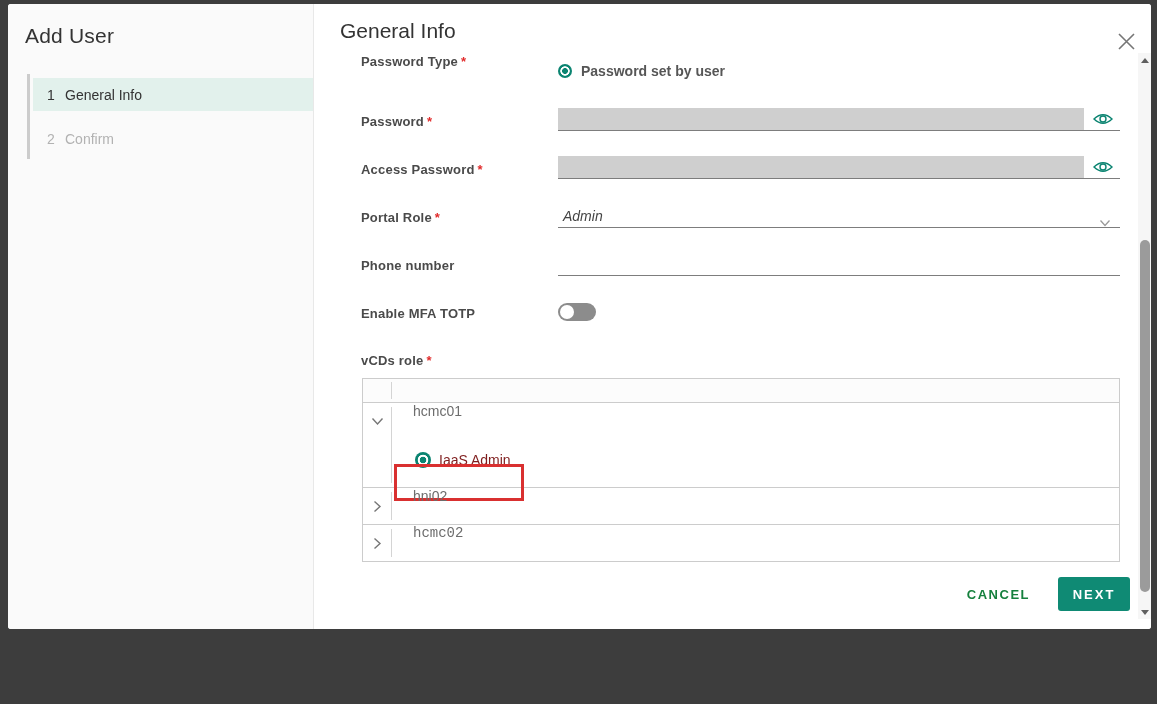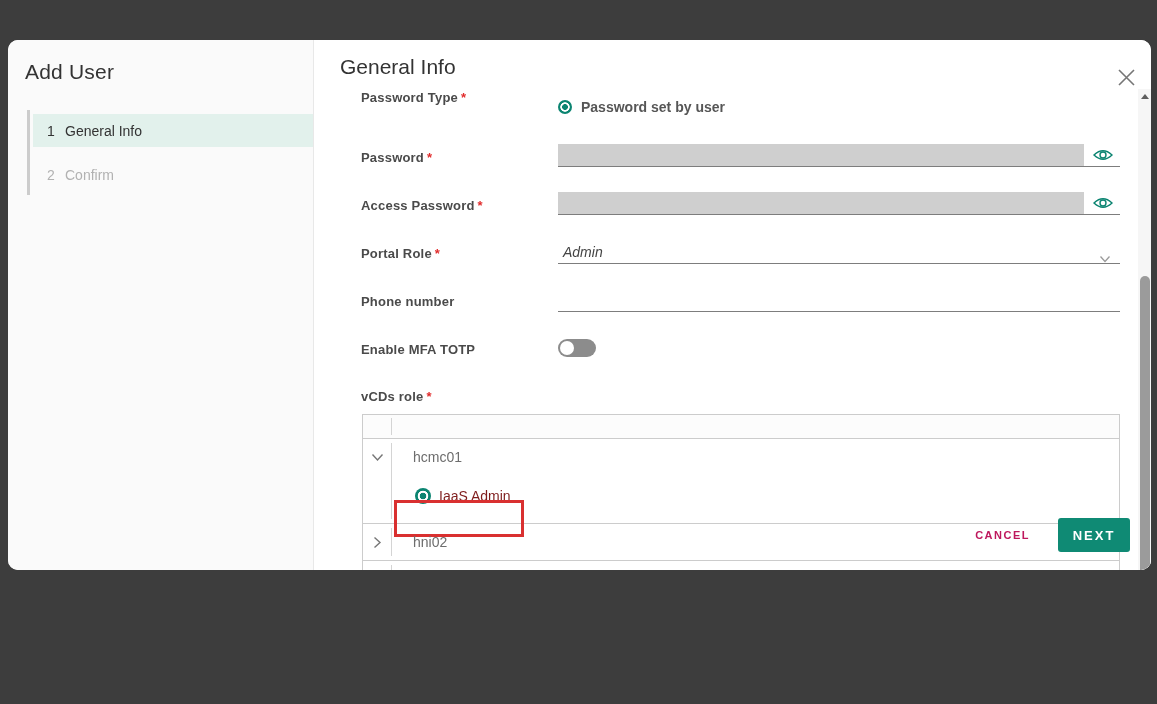--- a/index.html
+++ b/index.html
@@ -4,23 +4,23 @@
 <style>
   * { margin:0; padding:0; box-sizing:border-box; }
   html,body { width:1157px; height:704px; overflow:hidden; }
   body {
     background:#3d3d3d;
     font-family:"Liberation Sans", sans-serif;
     position:relative;
   }
   .modal {
     position:absolute; left:8px; top:4px;
-    width:1143px; height:530px;
-    background:#fff; border-radius:10px;
-    display:flex; overflow:hidden;margin-top:36px;
+    width:1143px; height:625px;
+    background:#fff; border-radius:3px;
+    display:flex; overflow:hidden;
   }
   
   .sidebar {
     width:306px; background:#fafafa;
     border-right:1px solid #e8e8e8;
     flex:0 0 306px;
   }
   .modal-title {
     font-size:21px; font-weight:400; color:#333;
     margin:20px 0 0 17px; letter-spacing:.2px;
@@ -98,21 +98,21 @@
   }
   .t-header {
     height:24px; background:#fcfcfc; border-bottom:1px solid #ccc;
     position:relative;
   }
   .vline { position:absolute; left:28px; top:3px; bottom:3px; width:1px; background:#d4d4d4; }
   .t-row { position:relative; border-bottom:1px solid #ccc; }
   .t-row:last-child { border-bottom:none;font-family:Liberation Mono, monospace; }
   .t-row .vline { top:4px; bottom:4px; }
   .row-head {
-    height:36px; display:flex; align-items:center; cursor:pointer;
+    height:36px; display:flex; cursor:pointer;
   }
   .caret-cell { width:28px; flex:0 0 28px; display:flex; justify-content:center; align-items:center; }
   .row-name { margin-left:22px; font-size:14px; color:#6d6d6d; }
   .children { padding:8px 0 14px 52px; }
   .tree-radio {
     display:flex; align-items:center; gap:8px;
     font-size:14px; color:#7f1d1d; cursor:pointer;
     height:26px;
   }
   .radio-sel {
@@ -140,23 +140,23 @@
   .sb-thumb {
     position:absolute; left:1.5px; top:187px; width:10px; height:352px;
     background:#9b9b9b; border-radius:6px; cursor:grab;
   }
   
   .footer {
     position:absolute; right:21px; bottom:18px;
     display:flex; align-items:center; gap:22px;
   }
   .btn-cancel {
-    background:none; border:none; color:#be185d;
+    background:none; border:none; color:#15803d;
     font-family:"Liberation Sans", sans-serif;
-    font-size:11px; font-weight:600; letter-spacing:1.5px; cursor:pointer;
+    font-size:13px; font-weight:600; letter-spacing:1.5px; cursor:pointer;
     padding:8px 6px;
   }
   .btn-next {
     background:#0f8a74; border:none; color:#fff;
     font-family:"Liberation Sans", sans-serif;
     font-size:13px; font-weight:600; letter-spacing:2px; cursor:pointer;
     width:72px; height:34px; border-radius:3px;
   }
 </style>
 </head>

